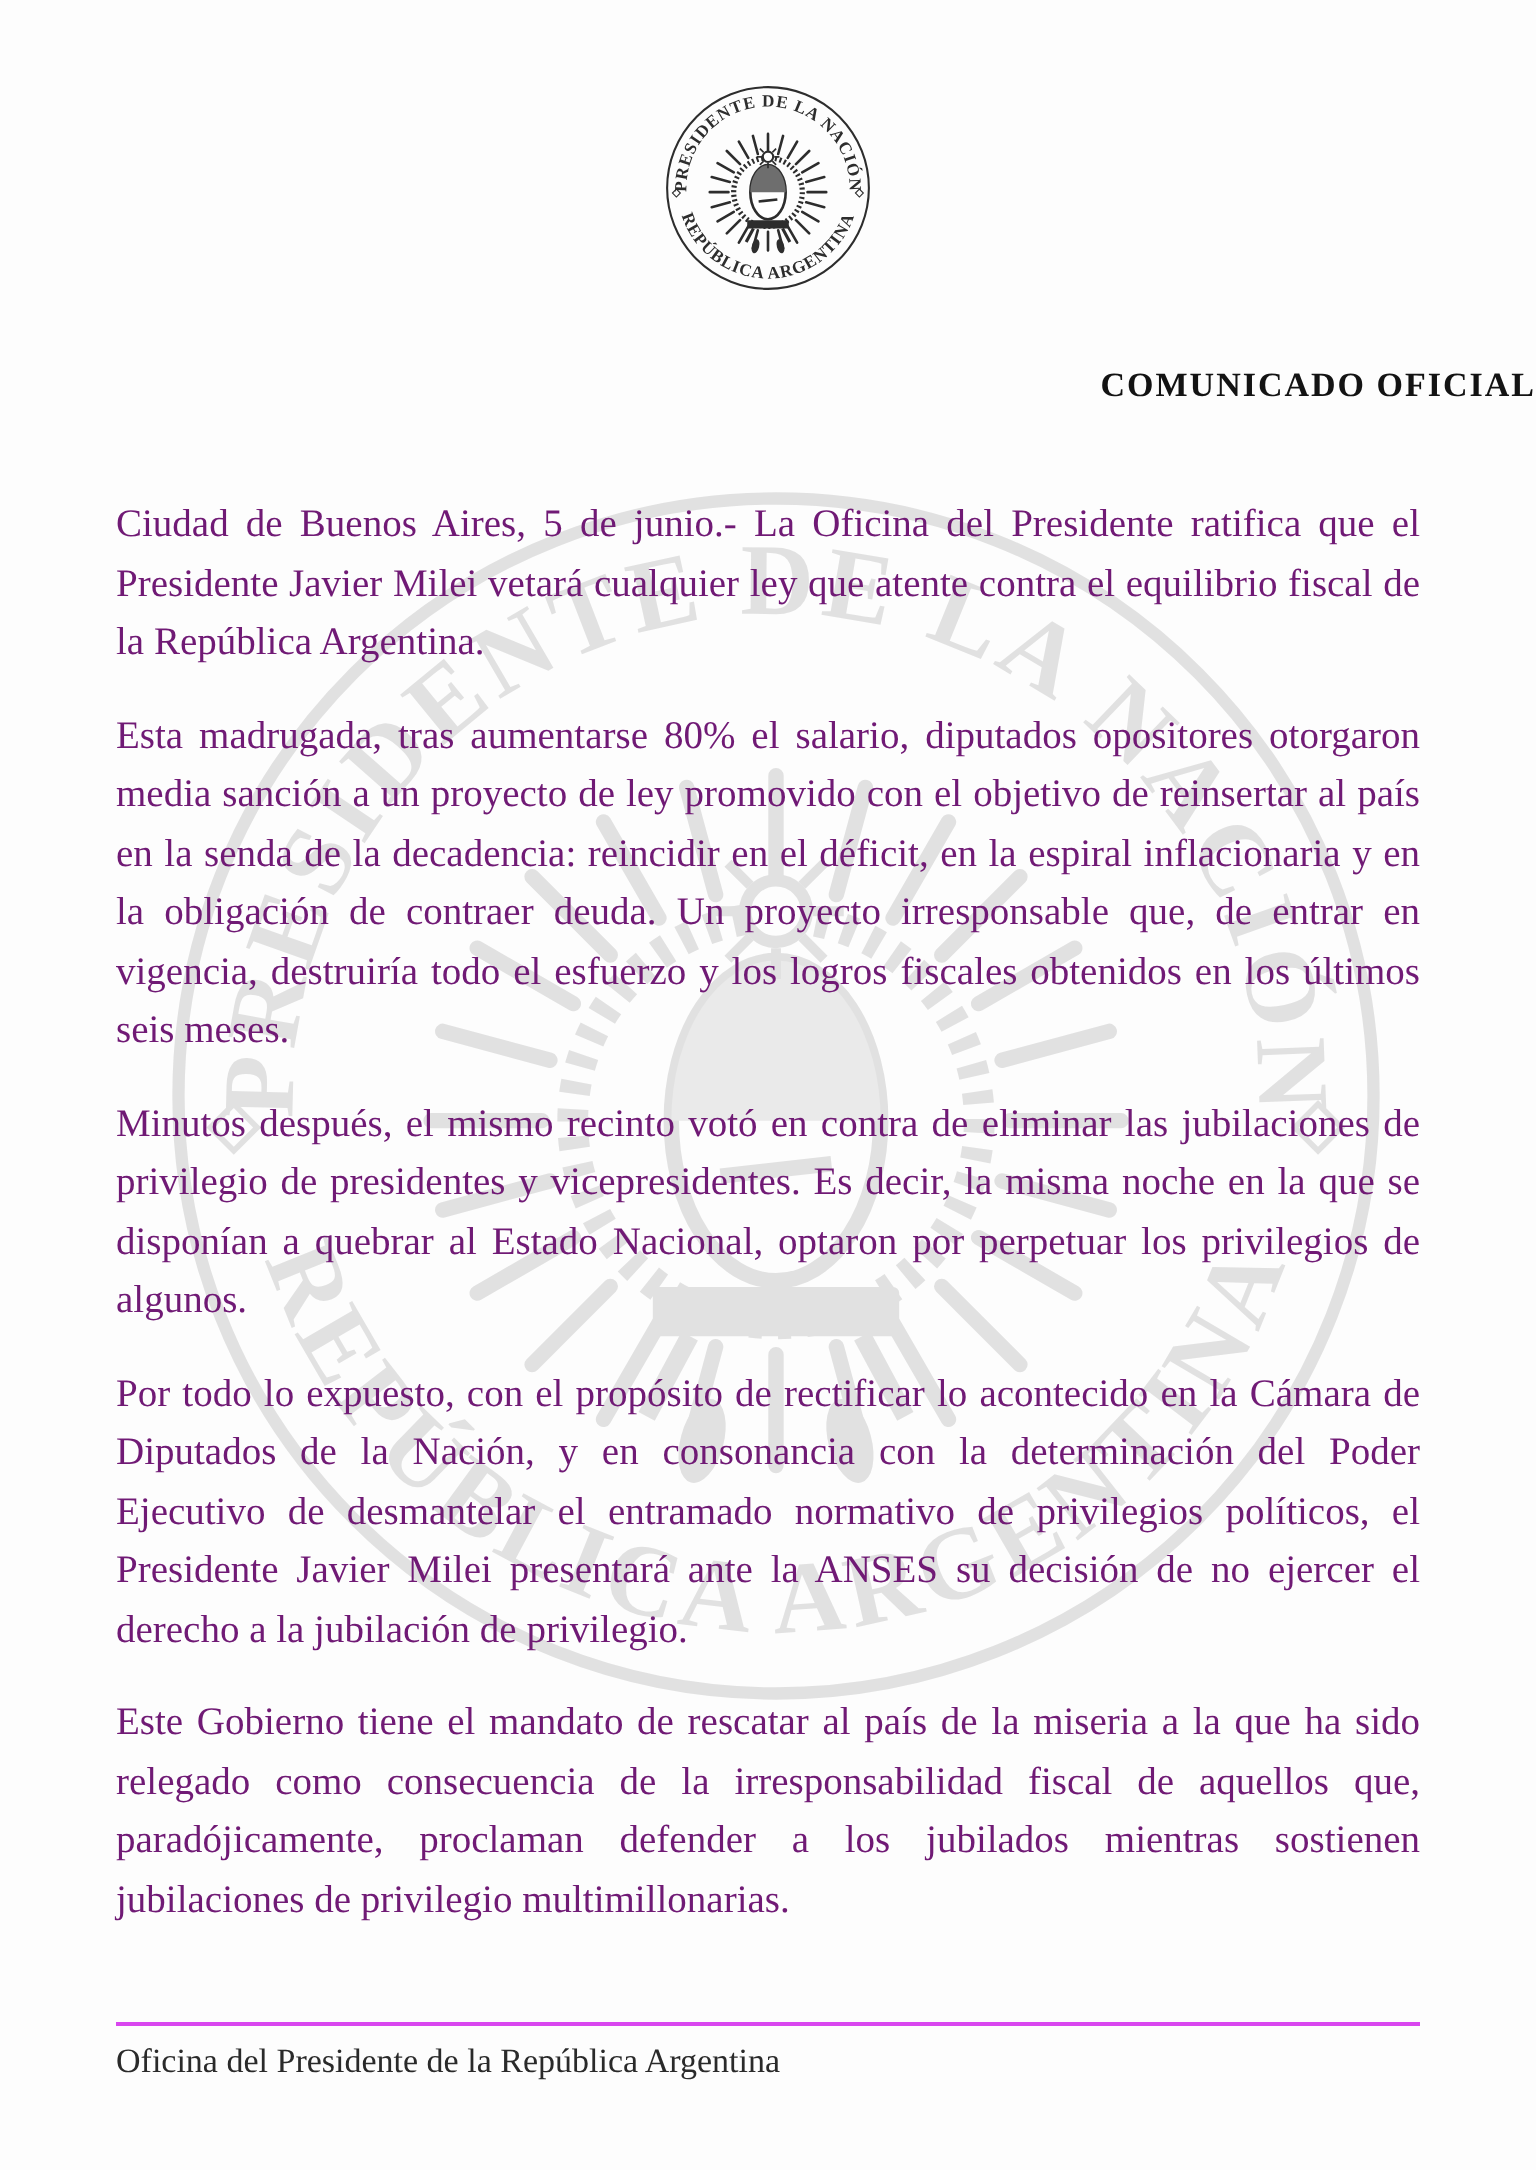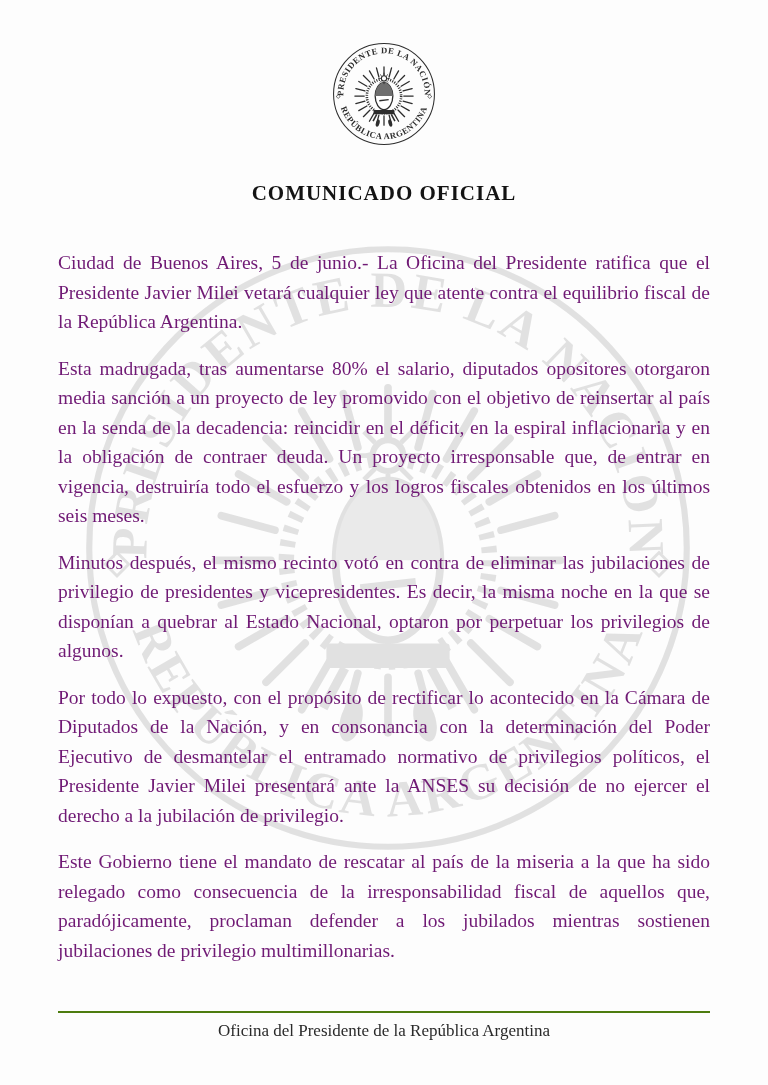--- a/index.html
+++ b/index.html
@@ -33,22 +33,22 @@
     z-index: 1;
   }
   .seal-header {
     width: 104px;
     height: 104px;
     margin: 42px auto 0 auto;
     display: block;
   }
   .doc-title {
     margin: 32px 0 0 0;
-    text-align: center;
-    font-size: 21px;
+    text-align: right;
+    font-size: 17px;
     line-height: 30px;
     font-weight: bold;
     letter-spacing: 1px;
     color: #131313;
   }
   .doc-body {
     margin: 40px 58px 0 58px;
     width: 652px;
   }
   .doc-body p {
@@ -56,23 +56,23 @@
     font-size: 19.5px;
     line-height: 29.5px;
     text-align: justify;
     color: #701a75;
   }
   .doc-footer {
     position: absolute;
     left: 58px;
     right: 58px;
     top: 1011px;
-    border-top: 2px solid #4d7c0f;
+    border-top: 2px solid #d946ef;
     padding-top: 8px;
-    text-align: center;
+    text-align: left;
     z-index: 1;
   }
   .doc-footer .footer-text {
     font-size: 17px;
     color: #2a2a2a;
   }
   .seal-svg text {
     font-family: "Liberation Serif", serif;
     font-weight: bold;
   }

